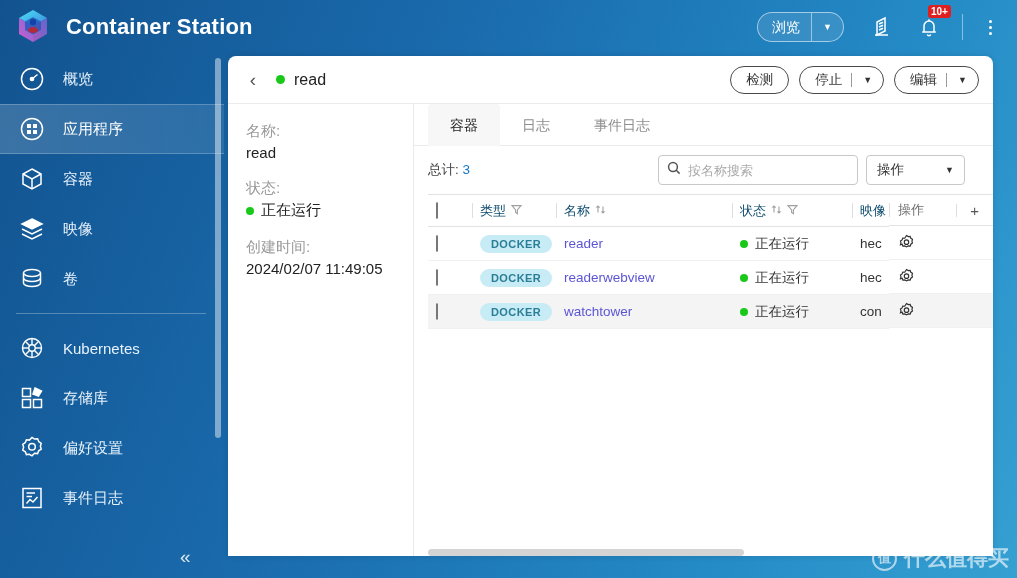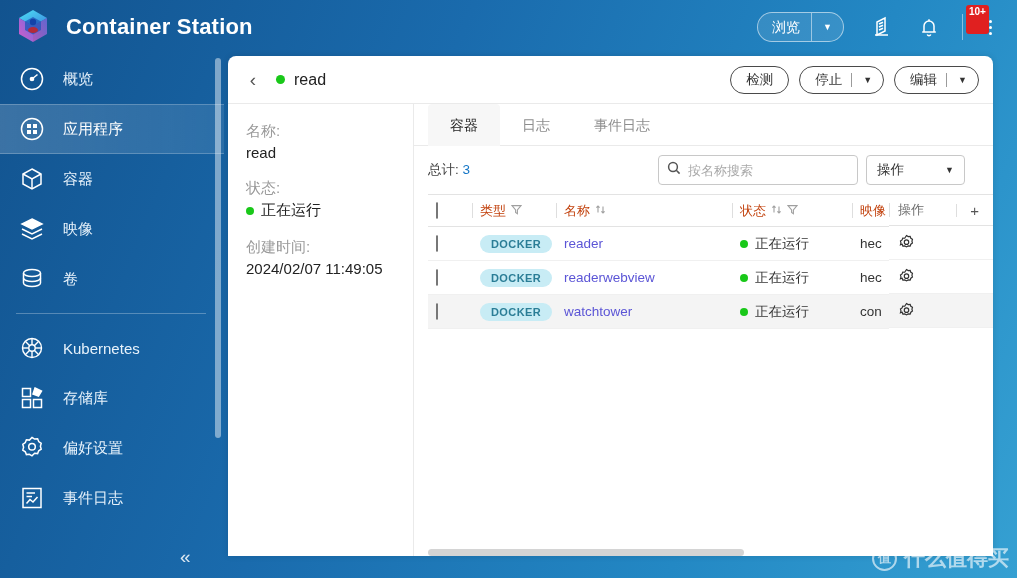--- a/index.html
+++ b/index.html
@@ -46,23 +46,22 @@
   .browse-btn .lbl { padding: 0 11px 0 14px; line-height: 28px; }
   .browse-btn .sep { width: 1px; height: 100%; background: rgba(255,255,255,.5); }
   .browse-btn .car { padding: 0 11px; line-height: 28px; font-size: 9px; }
 
   .hicon { width: 30px; height: 30px; display: flex; align-items: center; justify-content: center; position: relative; margin-right: 18px; }
   .hicon svg { display:block; }
   .badge-10 {
     position: absolute; top: -7px; left: 14px;
     background: #e02020; color: #fff;
     font-size: 10px; font-weight: bold;
-    border-radius: 3px; padding: 1px 3px 17px 3px;
+    border-radius: 3px; padding: 1px 3px 1px 3px;
     line-height: 11px;
-    margin-left: 38px;
   }
   .vdiv { width: 1px; height: 26px; background: rgba(255,255,255,.45); margin-right: 16px; }
   .kebab { width: 22px; height: 26px; display:flex; flex-direction: column; align-items:center; justify-content:center; gap: 3px; margin-right: 4px; }
   .kebab i { width: 3px; height: 3px; border-radius: 50%; background: #fff; display: block; }
 
   
   #sidebar {
     position: absolute; left: 0; top: 54px; width: 224px; height: 524px;
     z-index: 20;
   }
@@ -161,21 +160,21 @@
     display: flex; align-items: center; justify-content: space-between;
     padding: 0 10px; font-size: 13.5px; color: #333; background: #fff;
   }
   #opsel .car { font-size: 9px; }
 
   
   #tablewrap { flex: 1 1 auto; overflow: hidden; position: relative; padding: 0 0 0 14px; }
   table { width: 640px; border-collapse: collapse; table-layout: fixed; }
   th, td { text-align: left; font-weight: normal; }
   thead th {
-    height: 32px; font-size: 13px; color: #c2410c;
+    height: 32px; font-size: 13px; color: #0c4a6e;
     border-bottom: 1px solid #e3e3e3; border-top: 1px solid #e3e3e3;
     padding: 0 8px; position: relative; white-space: nowrap;
   }
   thead th.sepline::before {
     content: ""; position: absolute; left: 0; top: 8px; bottom: 8px; width: 1px; background: #dedede;
   }
   .th-inner { display: flex; align-items: center; gap: 5px; }
   .ic-filter, .ic-sort { opacity: .65; }
   tbody td {
     height: 34px; font-size: 13.5px; color: #333;

